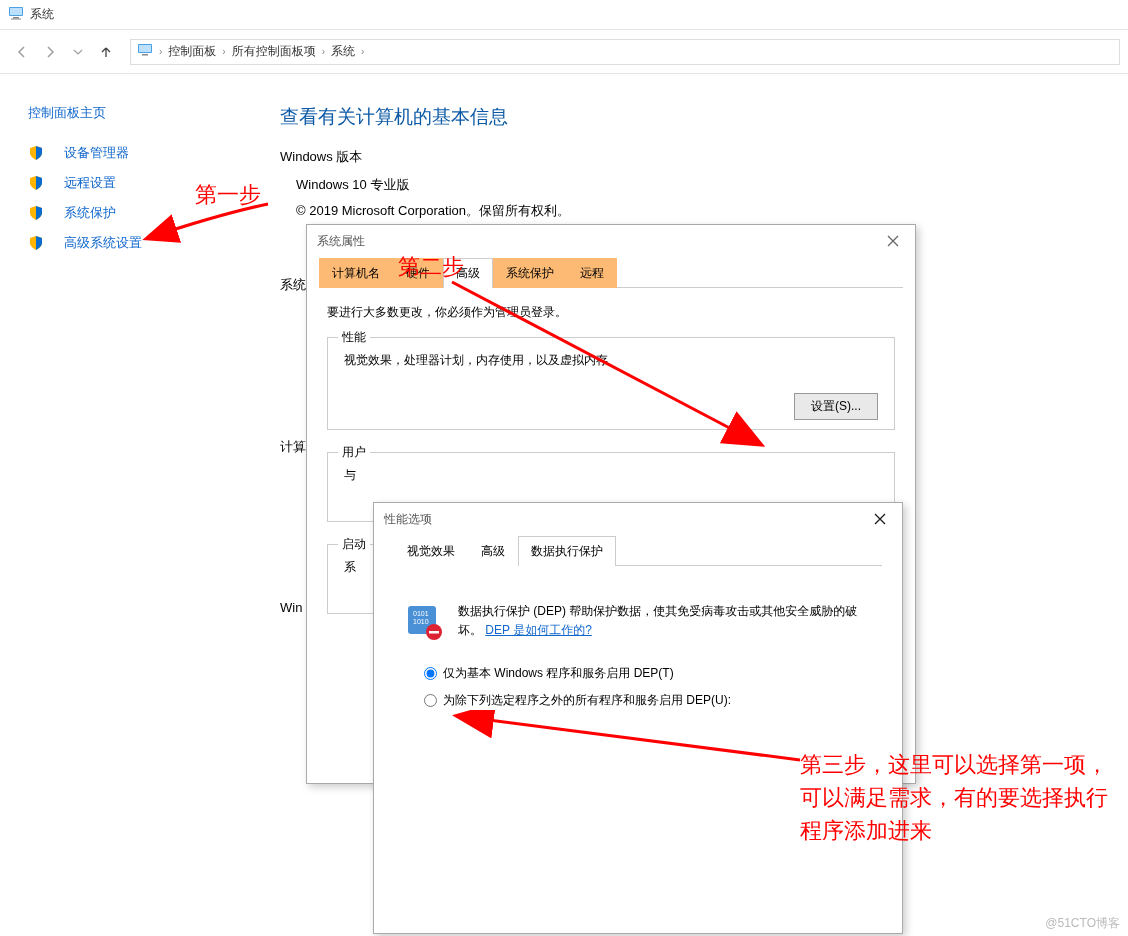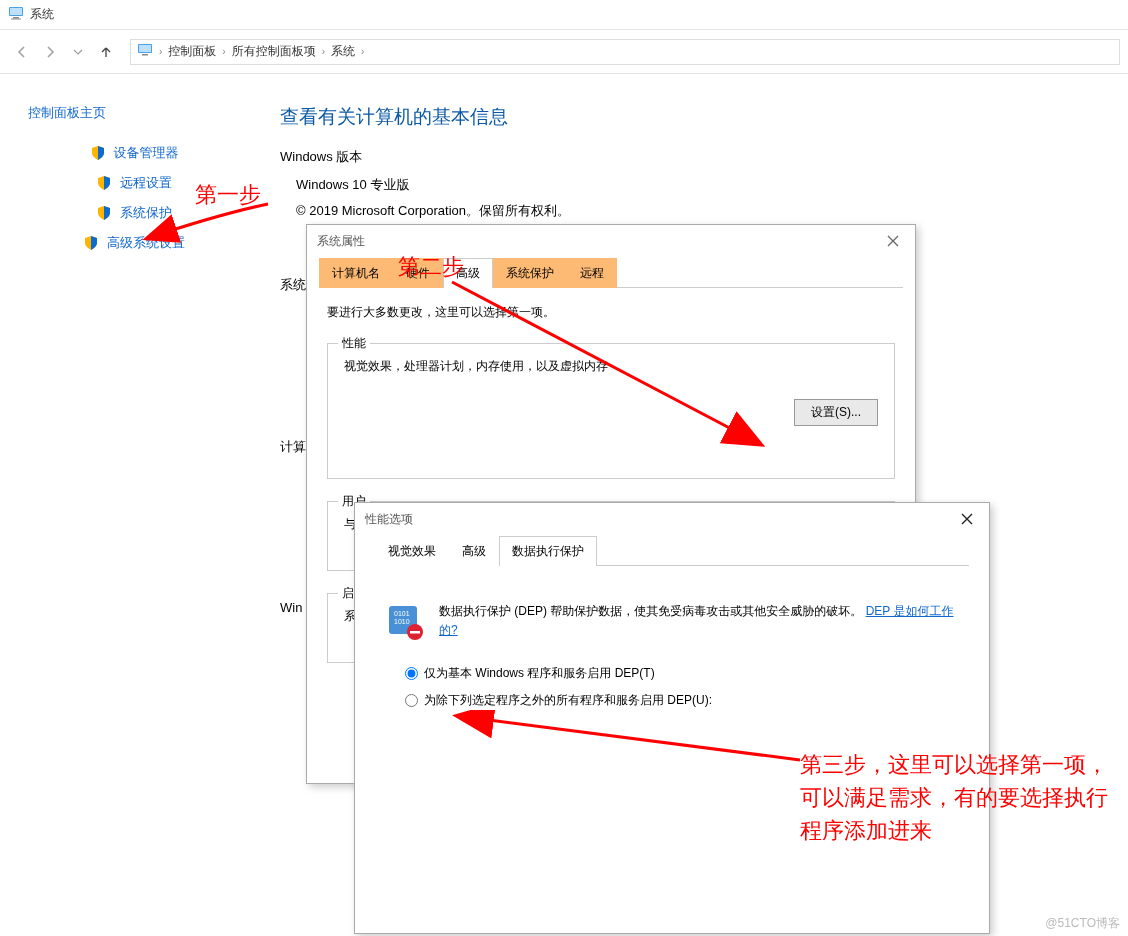--- a/index.html
+++ b/index.html
@@ -9,21 +9,21 @@
 .titlebar-title { color: #333; }
 .navbar { height: 44px; display: flex; align-items: center; padding: 0 8px; border-bottom: 1px solid #e5e5e5; }
 .nav-btn { width: 28px; height: 28px; display: flex; align-items: center; justify-content: center; color: #a0a0a0; }
 .nav-btn.active { color: #424242; }
 .addrbar { display: flex; align-items: center; gap: 6px; margin-left: 10px; flex: 1; border: 1px solid #ddd; height: 26px; padding: 0 6px; }
 .crumb { color: #333; cursor: pointer; }
 .crumb-sep { color: #888; font-size: 10px; }
 .main { display: flex; padding-top: 20px; }
 .sidebar { width: 260px; padding: 10px 20px 0 28px; }
 .sidebar-home { color: #1067cc; margin-bottom: 22px; font-size: 13px; }
-.sidebar-item { display: flex; align-items: center; gap: 8px; margin-bottom: 12px; color: #1067cc; cursor: pointer; font-size: 13px; justify-content: center; }
+.sidebar-item { display: flex; align-items: center; gap: 20px; margin-bottom: 12px; color: #1067cc; cursor: pointer; font-size: 13px; }
 .content { flex: 1; padding: 10px 0 0 20px; }
 .content h2 { color: #0c5aa6; font-weight: 400; font-size: 19px; margin-bottom: 18px; }
 .content .section-title { margin-bottom: 10px; font-size: 13px; }
 .content .line { margin-bottom: 8px; font-size: 13px; }
 .content .sub { padding-left: 16px; }
 .bg-labels { position: absolute; left: 280px; font-size: 13px; }
 
 .annot { position: absolute; color: #ff0000; font-size: 22px; font-family: SimSun, serif; line-height: 1.5; }
 .arrow { position: absolute; }
 
@@ -156,38 +156,38 @@
     </span>
   </div>
   <div class="tabs">
     <div class="tab">计算机名</div>
     <div class="tab">硬件</div>
     <div class="tab active">高级</div>
     <div class="tab">系统保护</div>
     <div class="tab">远程</div>
   </div>
   <div class="dlg-body">
-    <div>要进行大多数更改，这里可以选择第一项。</div>
-    <div class="fieldset" style="margin-top:22px; height:136px;">
+    <div>要进行大多数更改，你必须作为管理员登录。</div>
+    <div class="fieldset" style="margin-top:16px; height:93px;">
       <span class="legend">性能</span>
       <div>视觉效果，处理器计划，内存使用，以及虚拟内存</div>
       <button class="btn perf-btn">设置(S)...</button>
     </div>
     <div class="fieldset" style="margin-top:22px; height:70px;">
       <span class="legend">用户</span>
       <div>与</div>
     </div>
     <div class="fieldset" style="margin-top:22px; height:70px;">
       <span class="legend">启动</span>
       <div>系</div>
     </div>
   </div>
 </div>
 
-<div class="dialog" style="left:354px; top:502px; width:636px; height:432px;">
+<div class="dialog" style="left:373px; top:502px; width:530px; height:432px;">
   <div class="dlg-title">
     <span>性能选项</span>
     <span class="dlg-close">
       <svg width="12" height="12" viewBox="0 0 12 12">
           <path d="M1 1 L11 11 M11 1 L1 11" stroke="#222" stroke-width="1.4"></path>
         </svg>
     </span>
   </div>
   <div class="tabs2">
     <div class="tab">视觉效果</div>

